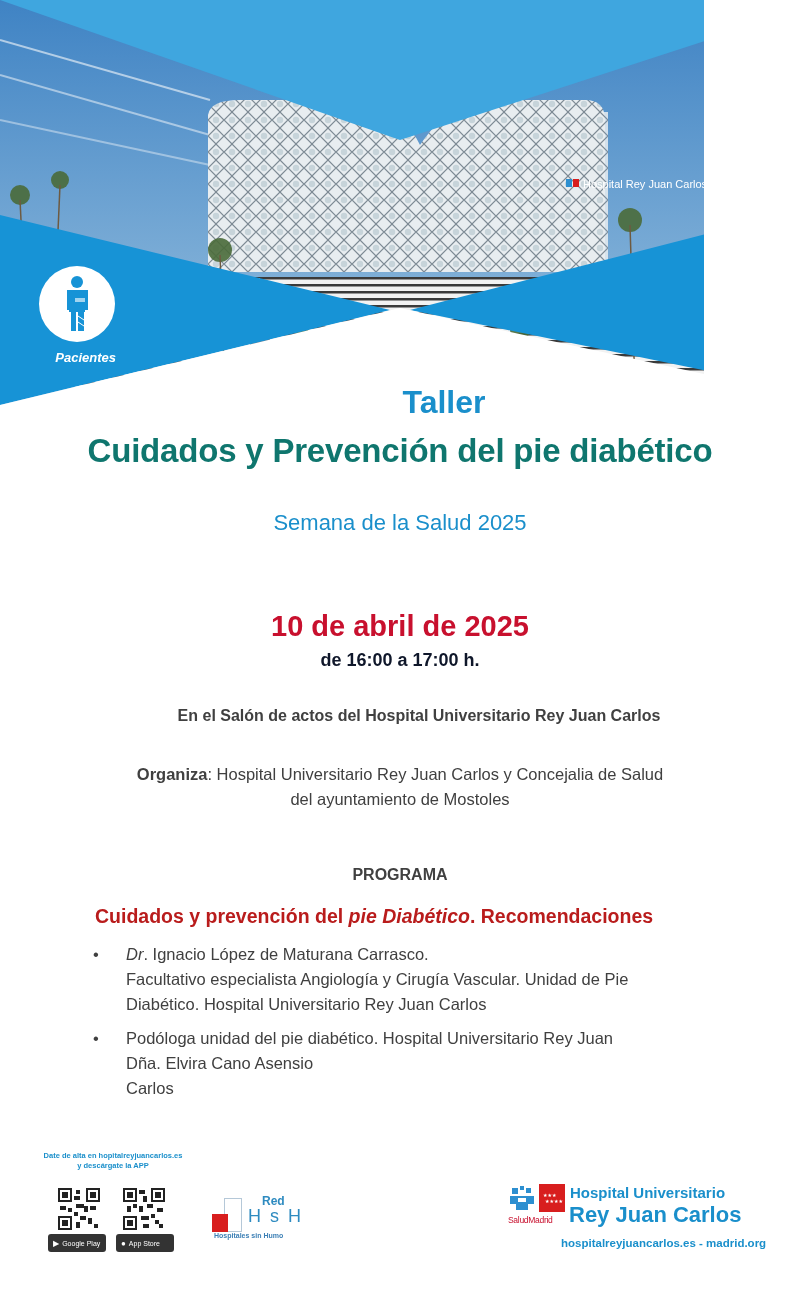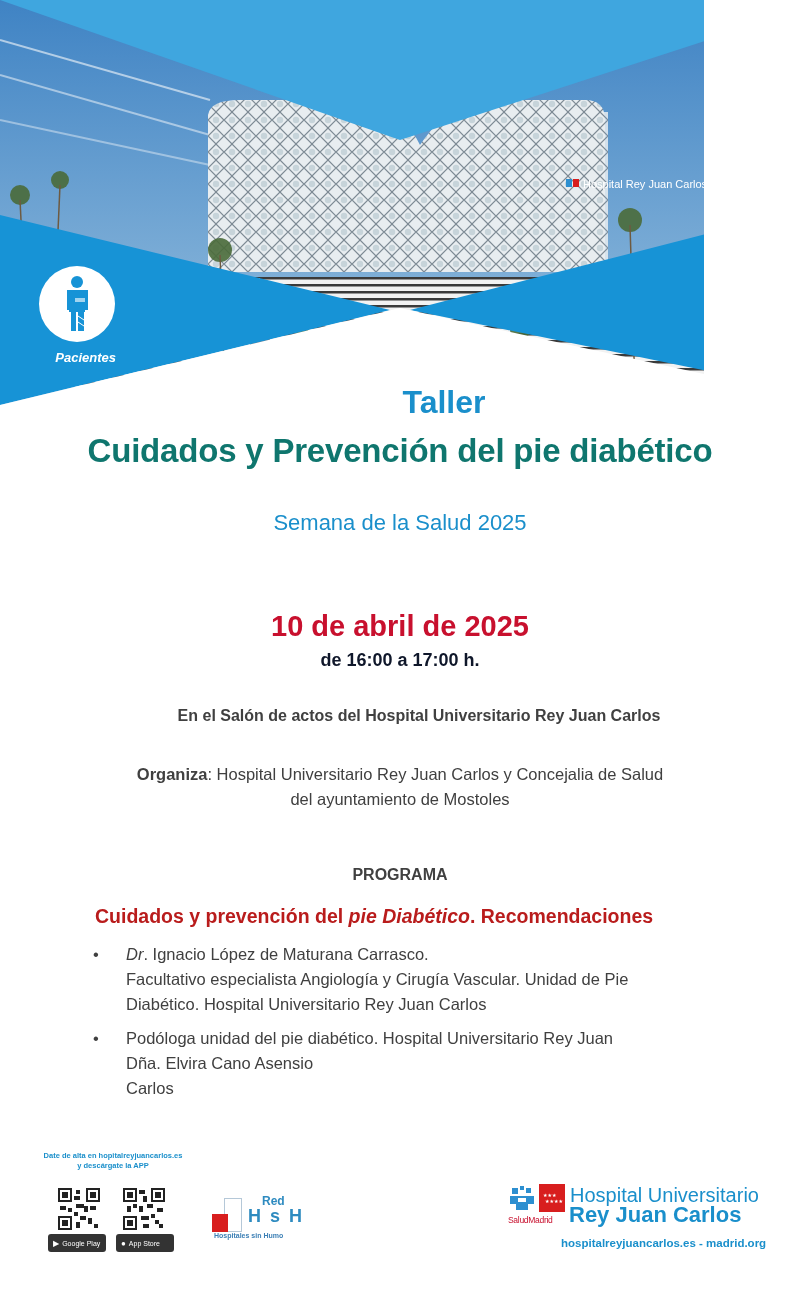--- a/index.html
+++ b/index.html
@@ -40,29 +40,29 @@
   .qr { position: absolute; top: 1188px; width: 42px; height: 42px; }
   .qr-1 { left: 58px; } .qr-2 { left: 123px; }
   .store-btn { position: absolute; top: 1234px; height: 18px; border-radius: 3px; background: #333; color: #fff; font-size: 7px; display: flex; align-items: center; gap: 3px; padding: 0 5px; }
   .store-gp { left: 48px; width: 58px; } .store-as { left: 116px; width: 58px; }
   .store-btn .ic { font-size: 8px; }
 
   .hsh { position: absolute; left: 212px; top: 1192px; width: 96px; height: 56px; }
   .hsh .flag { position: absolute; left: 0; top: 22px; width: 16px; height: 18px; background: #d81e1e; }
   .hsh .frame { position: absolute; left: 12px; top: 6px; width: 18px; height: 34px; border: 1px solid #b5c8d8; }
   .hsh .red { position: absolute; left: 42px; top: 2px; font-size: 12px; font-weight: bold; color: #2e8bc0; margin-left: 8px; }
-  .hsh .hs { position: absolute; left: 36px; top: 14px; font-size: 18px; font-weight: bold; color: #2e8bc0; letter-spacing: 2px; }
+  .hsh .hs { position: absolute; left: 36px; top: 14px; font-size: 18px; font-weight: normal; color: #2e8bc0; letter-spacing: 2px; }
   .hsh .hsh-sub { position: absolute; left: 2px; top: 40px; font-size: 7px; font-weight: bold; color: #3b7fb5; white-space: nowrap; }
 
   .hospital-logo { position: absolute; left: 508px; top: 1184px; width: 270px; height: 46px; }
   .salud-icon { position: absolute; left: 0; top: 0; width: 28px; height: 28px; }
   .madrid-flag { position: absolute; left: 31px; top: 0; width: 26px; height: 28px; background: #d81e1e; }
   .madrid-flag span { position: absolute; top: 8px; font-size: 5px; color: #fff; }
   .salud-text { position: absolute; left: 0; top: 31px; font-size: 8.5px; color: #c8102e; letter-spacing: -0.3px; }
-  .hosp-l1 { position: absolute; left: 62px; top: 0; font-size: 20px; font-weight: normal; color: #1a8fcb; white-space: nowrap; }
+  .hosp-l1 { position: absolute; left: 62px; top: 0; font-size: 15px; font-weight: bold; color: #1a8fcb; white-space: nowrap; }
   .hosp-l2 { position: absolute; left: 61px; top: 18px; font-size: 22px; font-weight: bold; color: #1a8fcb; white-space: nowrap; }
   .hosp-url { position: absolute; left: 561px; top: 1237px; font-size: 11.5px; font-weight: bold; color: #1a8fcb; white-space: nowrap; }
 </style>
 </head>
 <body>
 
 <div class="hero">
   <svg class="scene" width="800" height="410" viewBox="0 0 800 410">
     <defs>
       <linearGradient id="sky" x1="0" y1="0" x2="0" y2="1">

